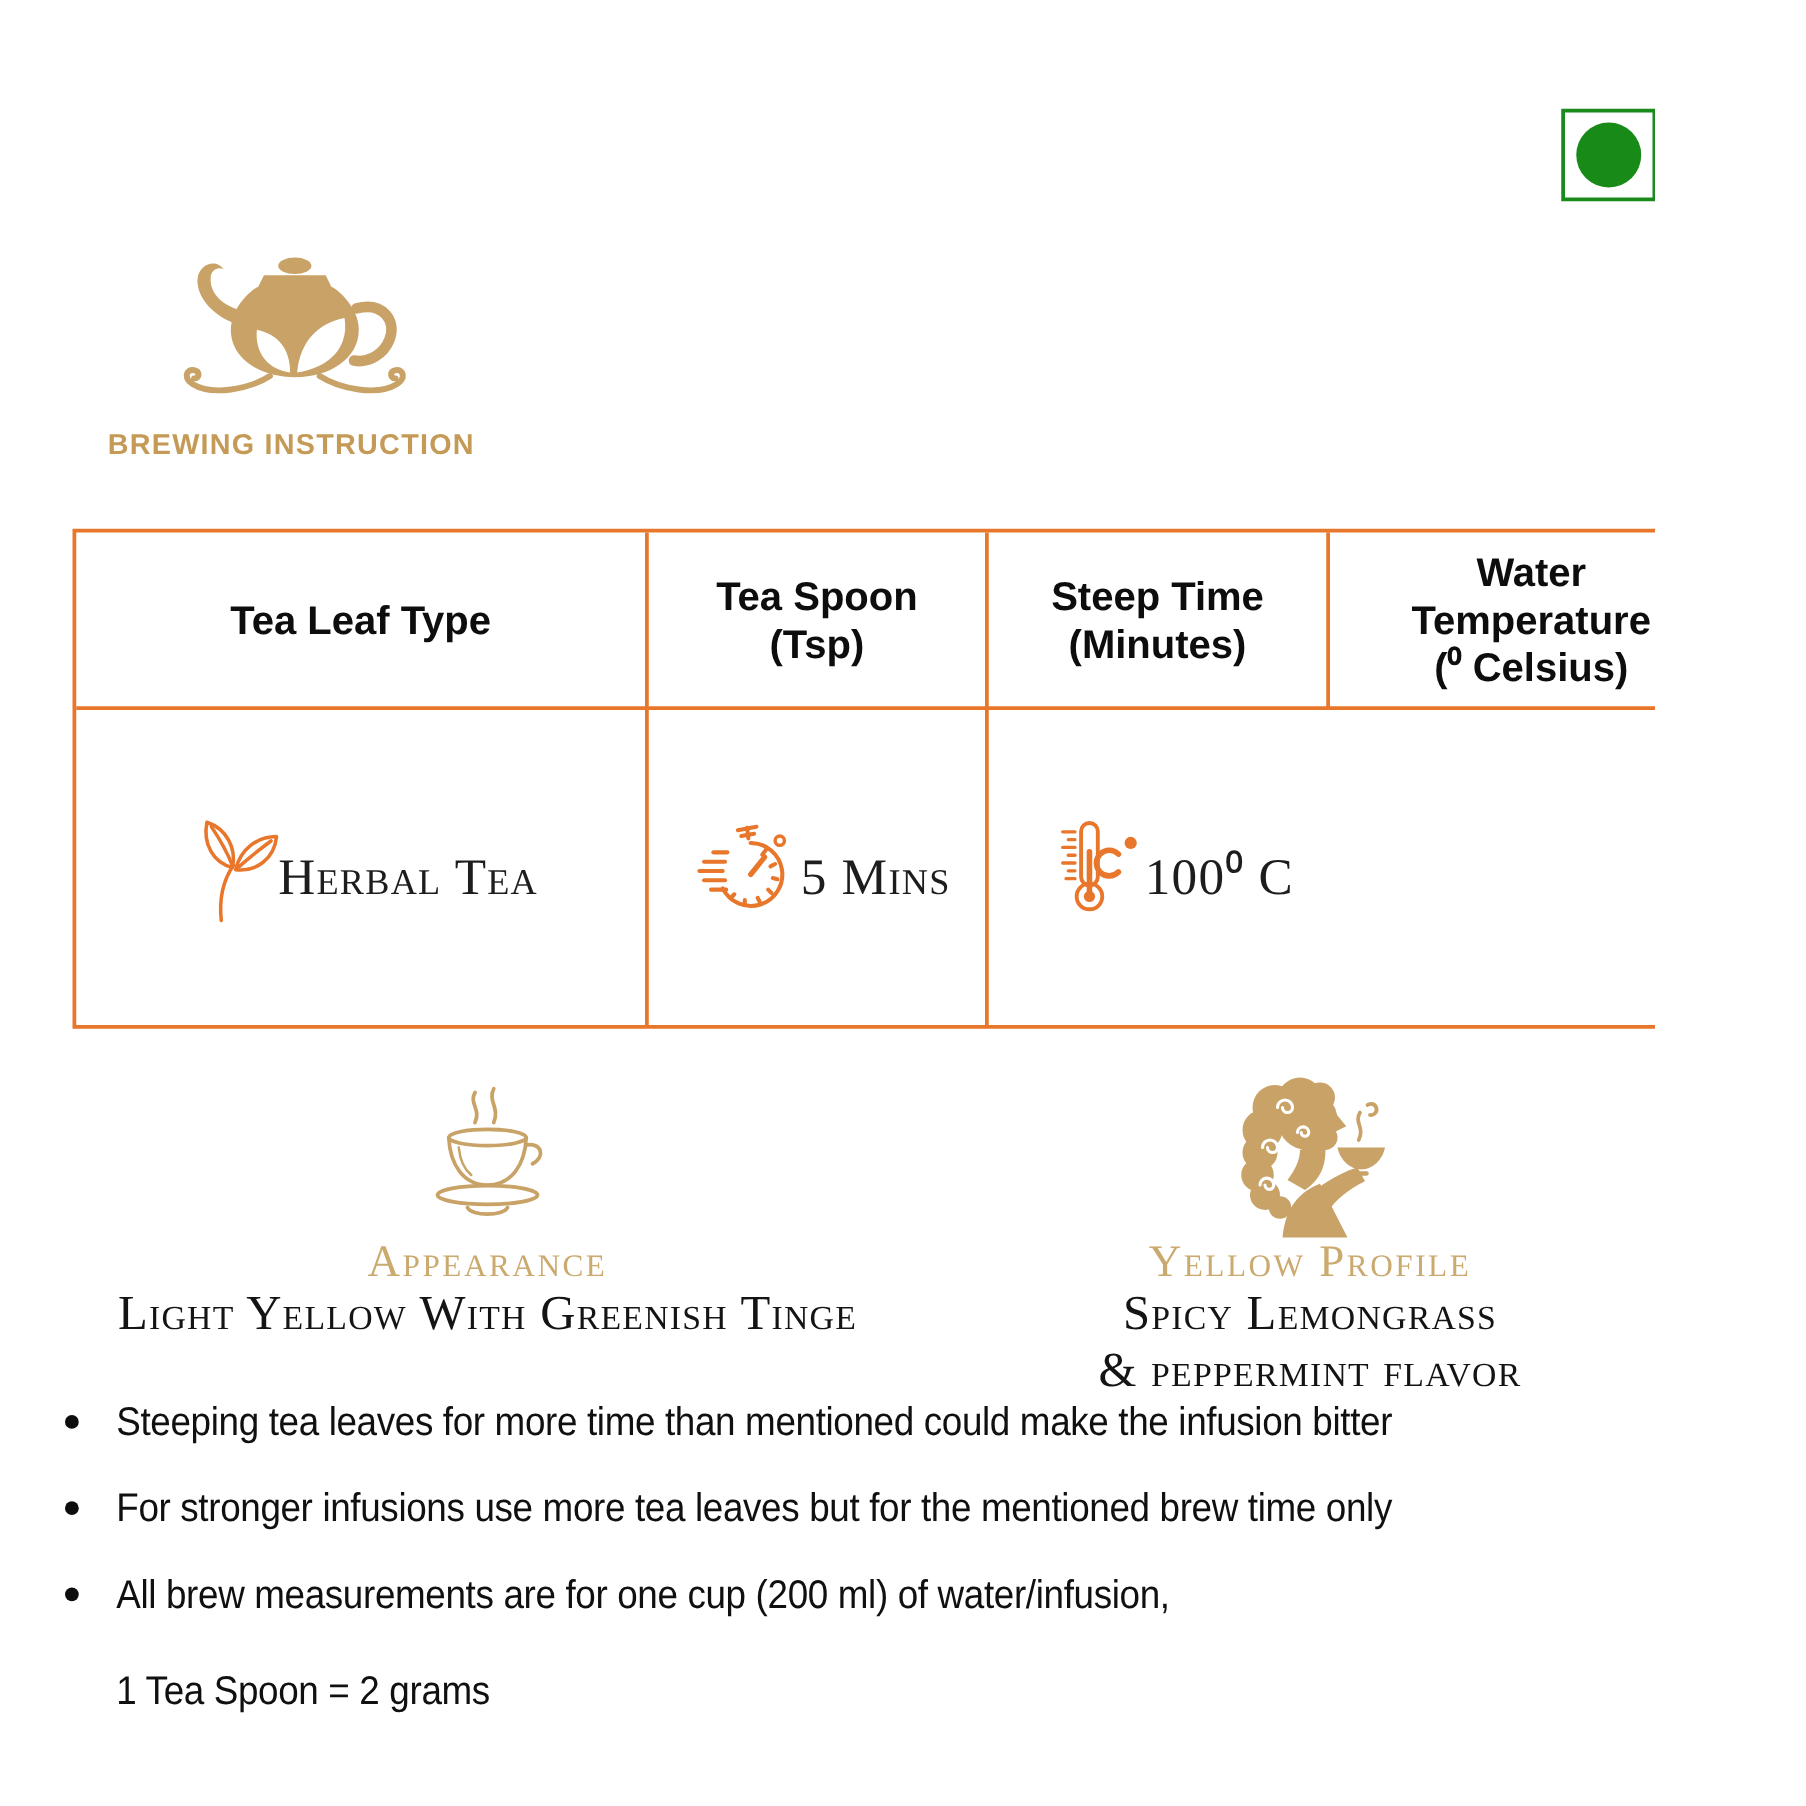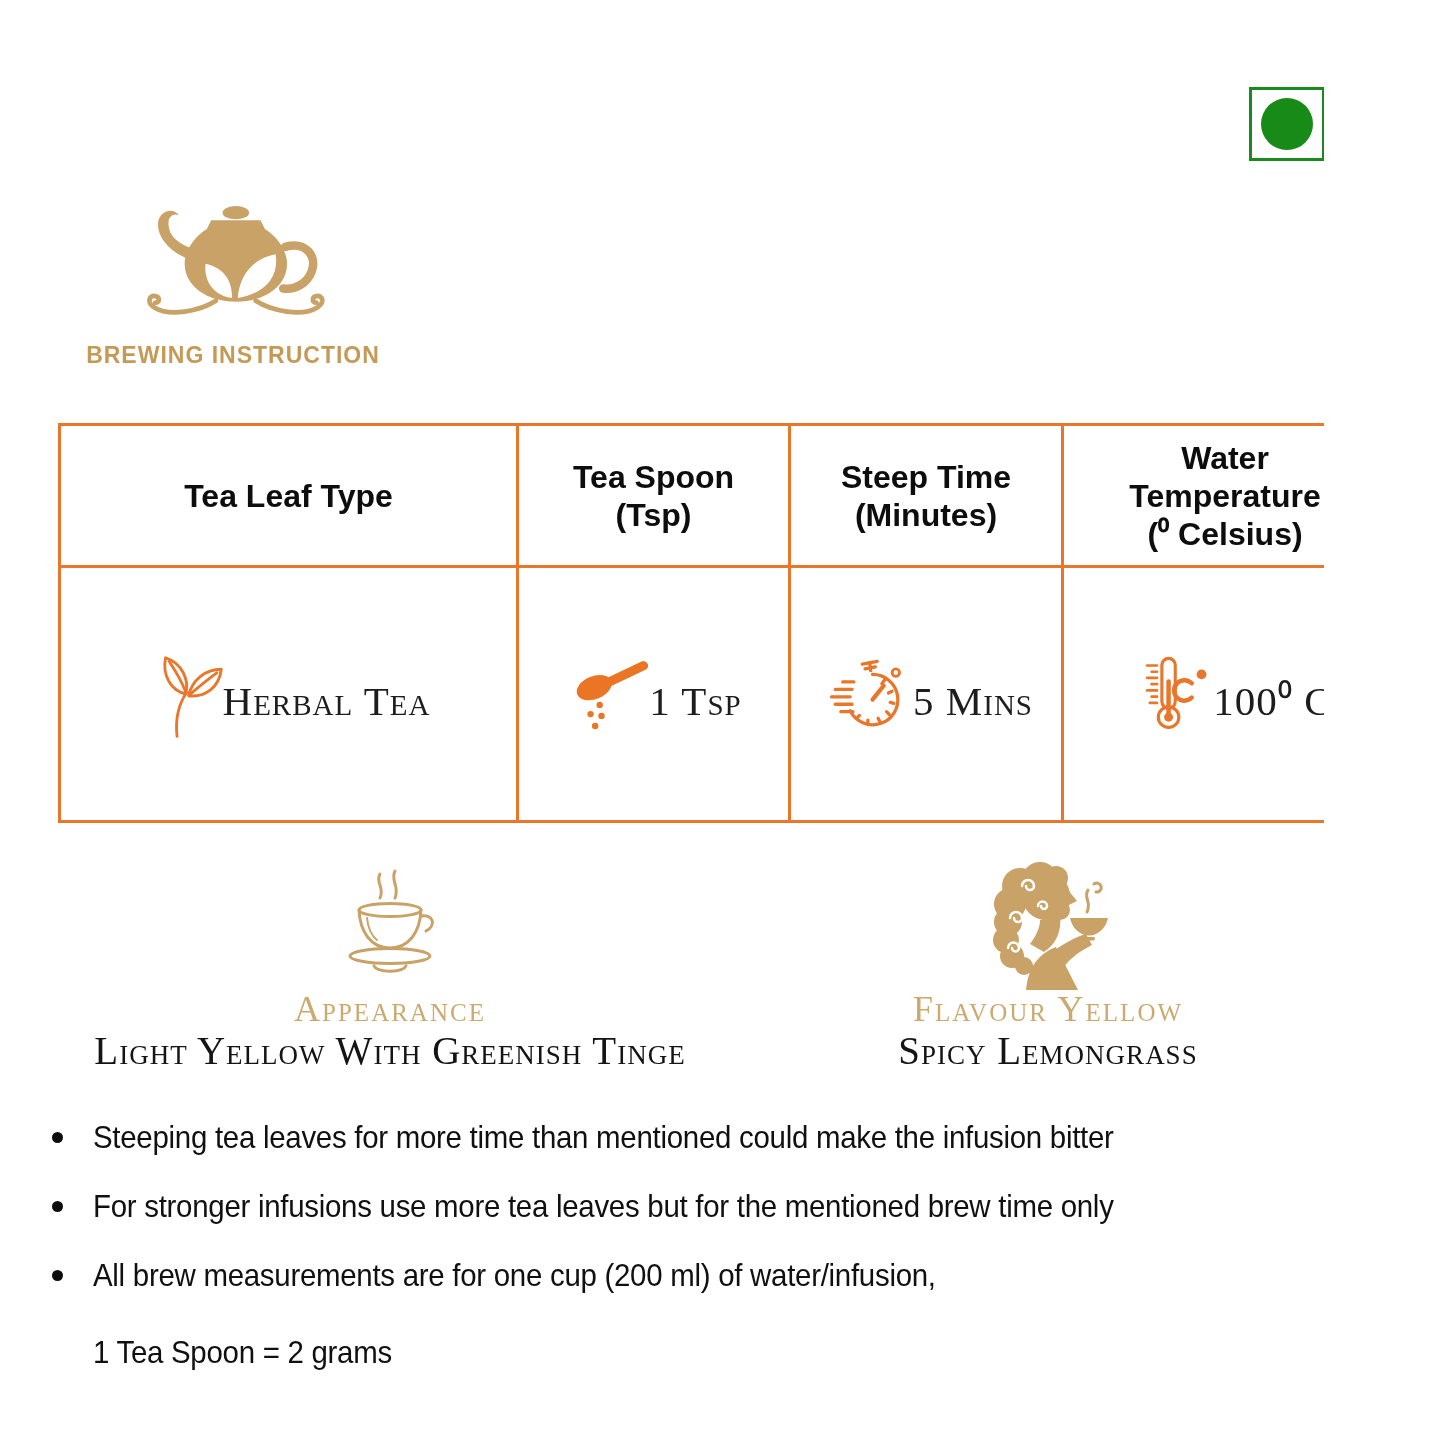--- a/index.html
+++ b/index.html
@@ -120,35 +120,20 @@
             <path d="M44,52 C27,48 17,31 21,11 C39,17 48,35 44,52 Z"></path>
             <path d="M25,15 C33,27 40,40 44,50"></path>
             <path d="M47,54 C51,36 66,24 84,24 C82,44 66,56 47,54 Z"></path>
             <path d="M79,28 C68,36 56,46 48,53"></path>
           </g>
         </svg>
       </div>
       <div class="td-label">Herbal Tea</div>
     </div>
 
-    <div class="cell body">
-      <div class="icon-slot">
-        <svg width="84" height="86" viewBox="0 0 92 92">
-          <g fill="#ea7524">
-            <ellipse cx="32" cy="39" rx="20" ry="12.5" transform="rotate(-22 32 39)"></ellipse>
-            <circle cx="38" cy="58" r="3.5"></circle>
-            <circle cx="28" cy="68" r="3.5"></circle>
-            <circle cx="40" cy="70" r="3.5"></circle>
-            <circle cx="33" cy="81" r="3.5"></circle>
-          </g>
-          <path d="M48,33 L86,15" stroke="#ea7524" stroke-width="10" stroke-linecap="round" fill="none"></path>
-        </svg>
-      </div>
-      <div class="td-label">1 Tsp</div>
-    </div>
 
     <div class="cell body">
       <div class="icon-slot">
         <svg width="94" height="82" viewBox="0 0 100 88">
           <g class="ostroke" stroke-width="3.5">
             <path d="M57,23 A27,27 0 1 1 33,62"></path>
             <path d="M46,12 L62,9"></path>
               <path d="M54,10 L55,19"></path>
               <path d="M49,17 L60,15"></path>
             <circle cx="82" cy="21" r="4" stroke-width="3"></circle>
@@ -240,23 +225,24 @@
           <path d="M112,24 A4.5,4.5 0 1 1 114,32"></path>
         </g>
         <g stroke="#ffffff" stroke-width="2.5" fill="none" stroke-linecap="round">
           <path d="M40,26 A6,6 0 1 1 52,26 A4,4 0 1 1 44,26"></path>
           <path d="M28,58 A6,6 0 1 1 40,58 A4,4 0 1 1 32,58"></path>
           <path d="M26,88 A5.5,5.5 0 1 1 37,88 A3.5,3.5 0 1 1 30,88"></path>
           <path d="M56,46 A4.5,4.5 0 1 1 65,46 A3,3 0 1 1 59,46"></path>
         </g>
       </svg>
     </div>
-    <div class="caption">Flavour Yellow</div>
+    <div class="caption">Yellow Profile</div>
     <div class="big-text">
       <div>Spicy Lemongrass</div>
+      <div>&amp; peppermint flavor</div>
     </div>
   </div>
 
   <div class="notes">
     <div class="note">
       <span class="dot"></span>
       <span class="note-text">Steeping tea leaves for more time than mentioned could make the infusion bitter</span>
     </div>
     <div class="note">
       <span class="dot"></span>

